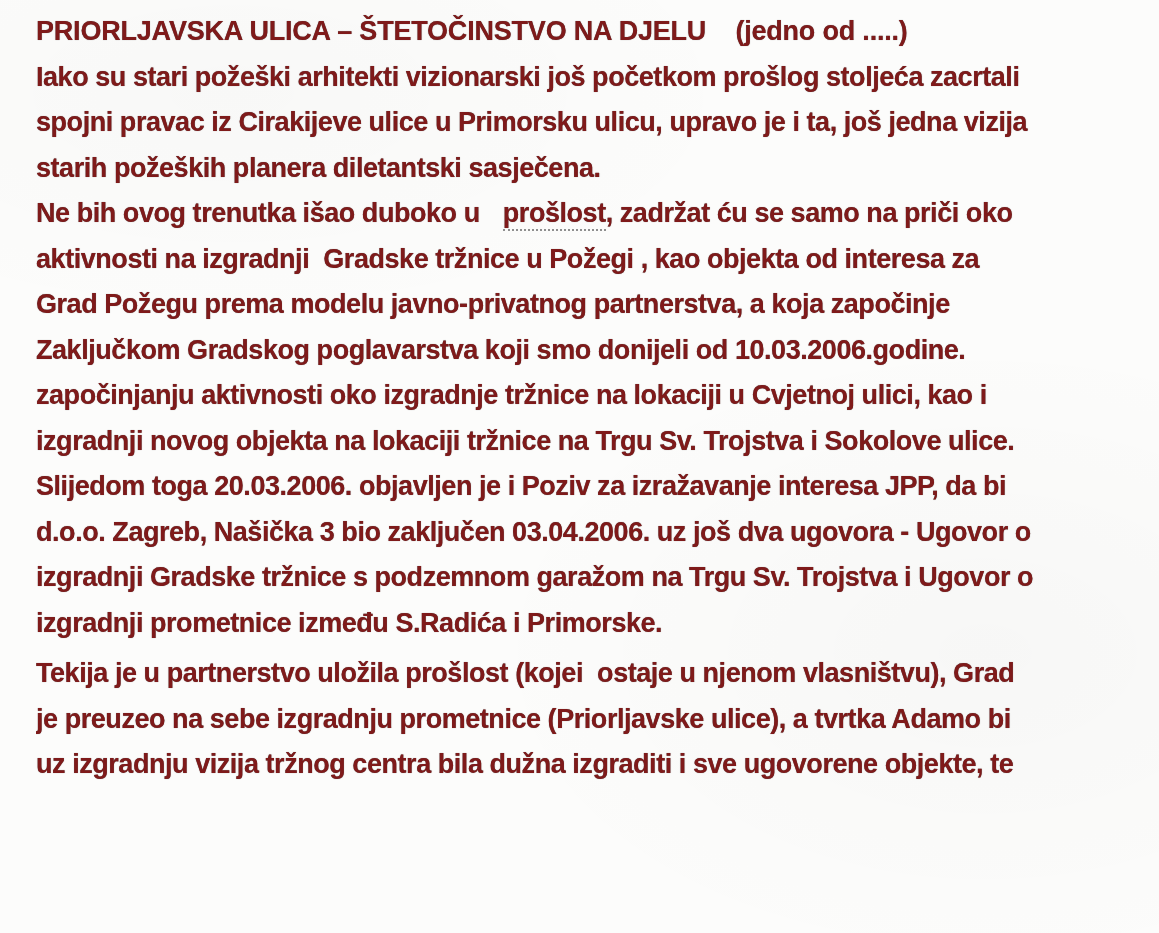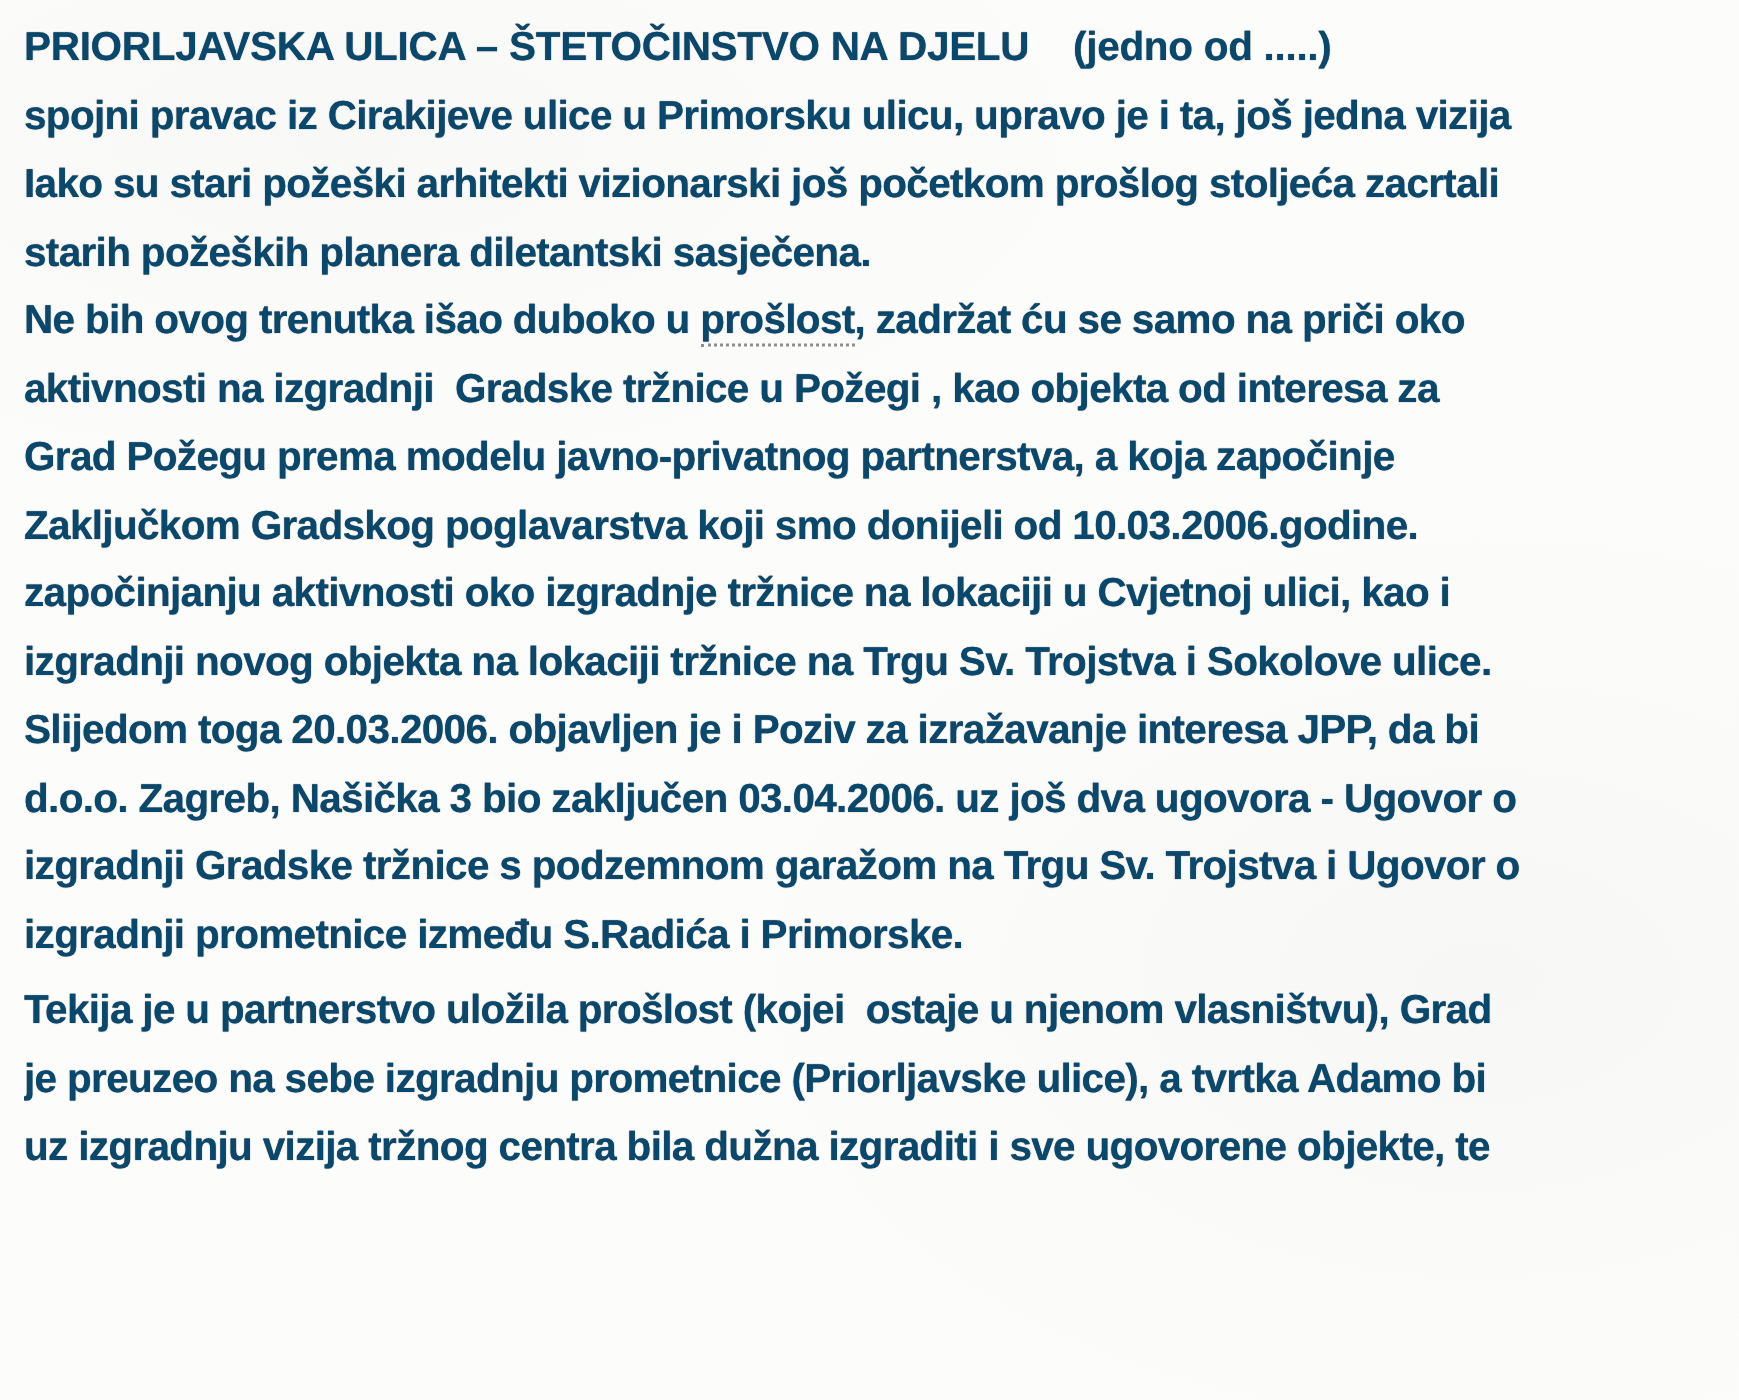--- a/index.html
+++ b/index.html
@@ -12,52 +12,53 @@
     background:
       radial-gradient(ellipse 900px 400px at 20% 10%, rgba(0,0,0,0.015), rgba(0,0,0,0) 60%),
       radial-gradient(ellipse 800px 500px at 85% 70%, rgba(0,0,0,0.02), rgba(0,0,0,0) 65%),
       #fcfcfb;
     font-family: "Liberation Sans", sans-serif;
   }
   .doc {
     box-sizing: border-box;
     width: 1159px;
     height: 933px;
-    padding: 9px 24px 0 16px;
-    color: #0c4a6e;
+    padding: 9px 24px 0 36px;
+    color: #7f1d1d;
     filter: blur(0.35px) contrast(1.03);
   }
   .line {
     white-space: pre;          
     font-size: 27px;
     font-weight: 600;
     line-height: 45.5px;
     letter-spacing: -0.45px;
     text-shadow: 0 0 0.7px rgba(25,25,25,0.75);
     overflow: hidden;
   }
   .line.title {
     letter-spacing: -0.2px;
   }
   .line.para-gap {
     margin-top: 5px;
   }
   .spellcheck-underline {
     border-bottom: 2px dotted #8f8f8f;
     padding-bottom: 1px;
+    margin-left: 16px;
   }
 </style>
 </head>
 <body>
 
 <div class="doc">
   <div class="line title">PRIORLJAVSKA ULICA – ŠTETOČINSTVO NA DJELU    (jedno od .....)</div>
   <div id="lines">
+      <div class="line"><span>Iako su stari požeški arhitekti vizionarski još početkom prošlog stoljeća zacrtali</span></div>
       <div class="line"><span>spojni pravac iz Cirakijeve ulice u Primorsku ulicu, upravo je i ta, još jedna vizija</span></div>
-      <div class="line"><span>Iako su stari požeški arhitekti vizionarski još početkom prošlog stoljeća zacrtali</span></div>
       <div class="line"><span>starih požeških planera diletantski sasječena.</span></div>
       <div class="line"><span>Ne bih ovog trenutka išao duboko u </span><span class="spellcheck-underline">prošlost</span><span>, zadržat ću se samo na priči oko</span></div>
       <div class="line"><span>aktivnosti na izgradnji  Gradske tržnice u Požegi , kao objekta od interesa za</span></div>
       <div class="line"><span>Grad Požegu prema modelu javno-privatnog partnerstva, a koja započinje</span></div>
       <div class="line"><span>Zaključkom Gradskog poglavarstva koji smo donijeli od 10.03.2006.godine.</span></div>
       <div class="line"><span>započinjanju aktivnosti oko izgradnje tržnice na lokaciji u Cvjetnoj ulici, kao i</span></div>
       <div class="line"><span>izgradnji novog objekta na lokaciji tržnice na Trgu Sv. Trojstva i Sokolove ulice.</span></div>
       <div class="line"><span>Slijedom toga 20.03.2006. objavljen je i Poziv za izražavanje interesa JPP, da bi</span></div>
       <div class="line"><span>d.o.o. Zagreb, Našička 3 bio zaključen 03.04.2006. uz još dva ugovora - Ugovor o</span></div>
       <div class="line"><span>izgradnji Gradske tržnice s podzemnom garažom na Trgu Sv. Trojstva i Ugovor o</span></div>

